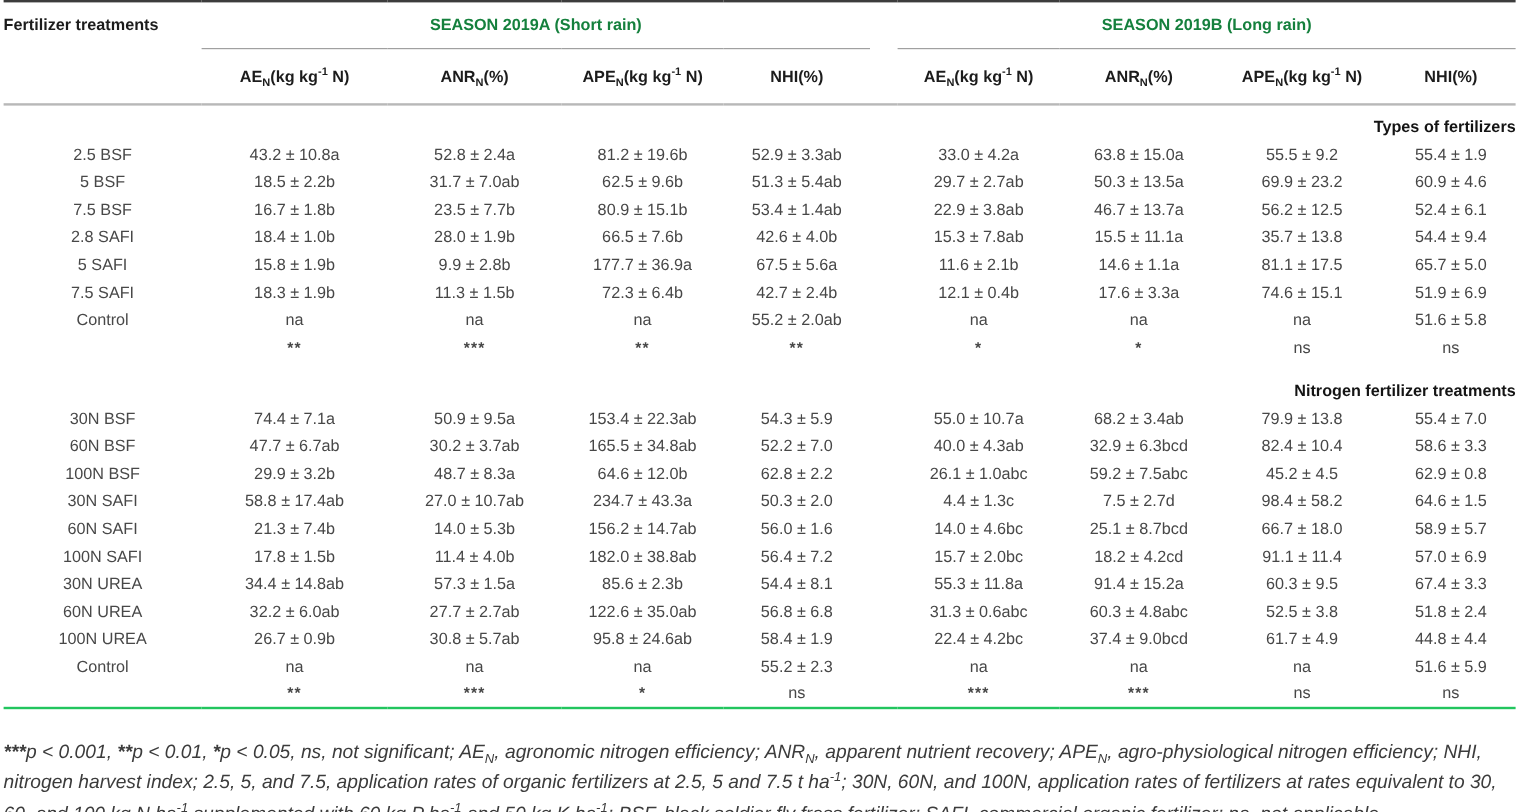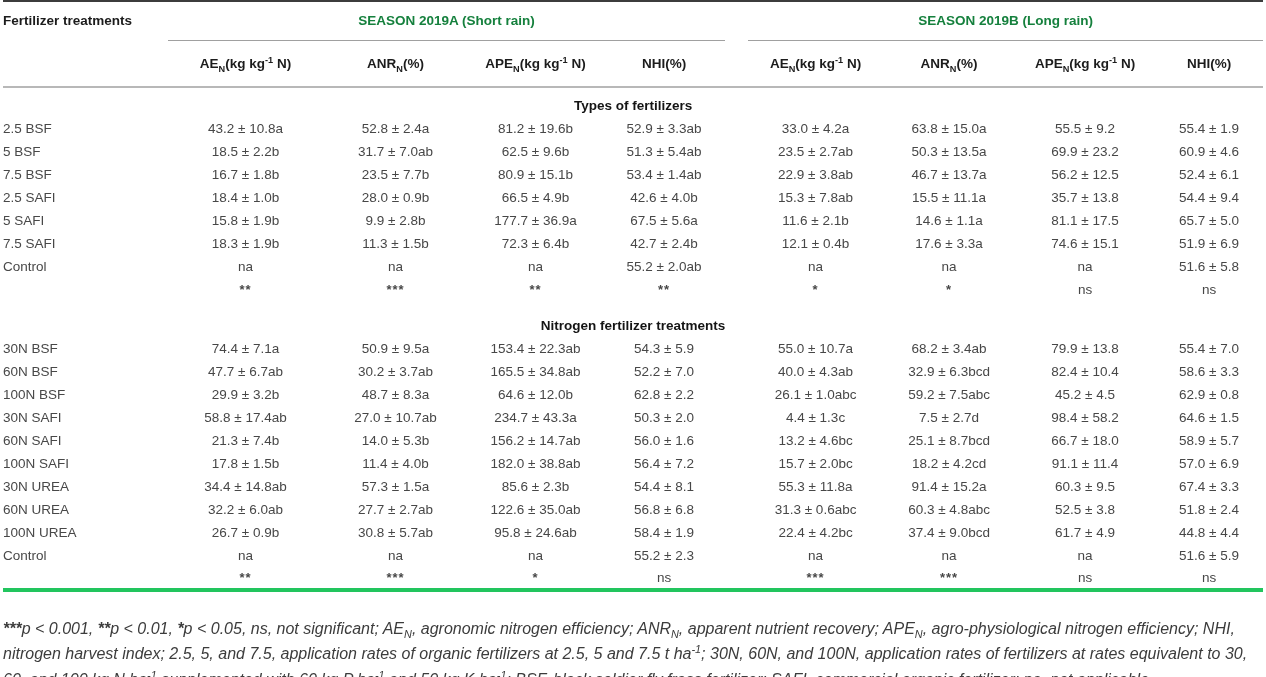--- a/index.html
+++ b/index.html
@@ -7,21 +7,21 @@
     width:1266px;height:677px;overflow:hidden;
     font-family:"Liberation Sans",sans-serif;
     color:#474747;
   }
   .page{position:relative;width:1266px;height:677px;background:#fff;}
 
   table{
     border-collapse:collapse;table-layout:fixed;
     width:1260px;margin-left:3px;
     border-top:2px solid #3c3c3c;
-    border-bottom:4px solid #22c55e;
+    border-bottom:2px solid #22c55e;
   }
   th,td{padding:0;font-weight:normal;font-size:13.5px;white-space:nowrap;overflow:hidden;}
 
   
   tr.season-row{height:39px;}
   th.lead{
     font-weight:bold;color:#1c1c1c;text-align:left;
     vertical-align:top;padding-top:11px;
   }
   th.season{
@@ -33,25 +33,25 @@
     height:45px;
     margin-top:14px;
   }
   thead th{border-bottom-color:#b8b8b8;}
   tr.sub-row th, th.lead, th.gap{border-bottom:2px solid #b8b8b8;}
   th.season{border-bottom:1px solid #a0a0a0;}
 
   
   tbody tr{height:23px;}
   tbody td{text-align:center;color:#474747;}
-  th.rowlabel{text-align:left;color:#484848;}
+  th.rowlabel{text-align:center;color:#484848;}
   tr.section-row{height:30px;}
   tr.section-row.tall{height:36px;}
   th.section-title{
-    font-weight:bold;color:#141414;text-align:center;vertical-align:bottom;
+    font-weight:bold;color:#141414;text-align:right;vertical-align:bottom;
     padding-bottom:4px;
     margin-top:20px;
   }
   tr.sig-row td.stars{font-weight:bold;letter-spacing:1px;font-size:13px;}
 
   sub,sup{font-size:68%;line-height:0;}
   sup{vertical-align:super;}
   sub{vertical-align:sub;}
 
   
@@ -112,42 +112,42 @@
           <td>55.5 ± 9.2</td>
           <td>55.4 ± 1.9</td>
         </tr>
         <tr>
           <th class="rowlabel">5 BSF</th>
           <td>18.5 ± 2.2b</td>
           <td>31.7 ± 7.0ab</td>
           <td>62.5 ± 9.6b</td>
           <td>51.3 ± 5.4ab</td>
           <td class="gap"></td>
-          <td>23.5 ± 2.7ab</td>
+          <td>29.7 ± 2.7ab</td>
           <td>50.3 ± 13.5a</td>
           <td>69.9 ± 23.2</td>
           <td>60.9 ± 4.6</td>
         </tr>
         <tr>
           <th class="rowlabel">7.5 BSF</th>
           <td>16.7 ± 1.8b</td>
           <td>23.5 ± 7.7b</td>
           <td>80.9 ± 15.1b</td>
           <td>53.4 ± 1.4ab</td>
           <td class="gap"></td>
           <td>22.9 ± 3.8ab</td>
           <td>46.7 ± 13.7a</td>
           <td>56.2 ± 12.5</td>
           <td>52.4 ± 6.1</td>
         </tr>
         <tr>
-          <th class="rowlabel">2.5 SAFI</th>
+          <th class="rowlabel">2.8 SAFI</th>
           <td>18.4 ± 1.0b</td>
-          <td>28.0 ± 0.9b</td>
-          <td>66.5 ± 4.9b</td>
+          <td>28.0 ± 1.9b</td>
+          <td>66.5 ± 7.6b</td>
           <td>42.6 ± 4.0b</td>
           <td class="gap"></td>
           <td>15.3 ± 7.8ab</td>
           <td>15.5 ± 11.1a</td>
           <td>35.7 ± 13.8</td>
           <td>54.4 ± 9.4</td>
         </tr>
         <tr>
           <th class="rowlabel">5 SAFI</th>
           <td>15.8 ± 1.9b</td>
@@ -247,21 +247,21 @@
           <td>98.4 ± 58.2</td>
           <td>64.6 ± 1.5</td>
         </tr>
         <tr>
           <th class="rowlabel">60N SAFI</th>
           <td>21.3 ± 7.4b</td>
           <td>14.0 ± 5.3b</td>
           <td>156.2 ± 14.7ab</td>
           <td>56.0 ± 1.6</td>
           <td class="gap"></td>
-          <td>13.2 ± 4.6bc</td>
+          <td>14.0 ± 4.6bc</td>
           <td>25.1 ± 8.7bcd</td>
           <td>66.7 ± 18.0</td>
           <td>58.9 ± 5.7</td>
         </tr>
         <tr>
           <th class="rowlabel">100N SAFI</th>
           <td>17.8 ± 1.5b</td>
           <td>11.4 ± 4.0b</td>
           <td>182.0 ± 38.8ab</td>
           <td>56.4 ± 7.2</td>

